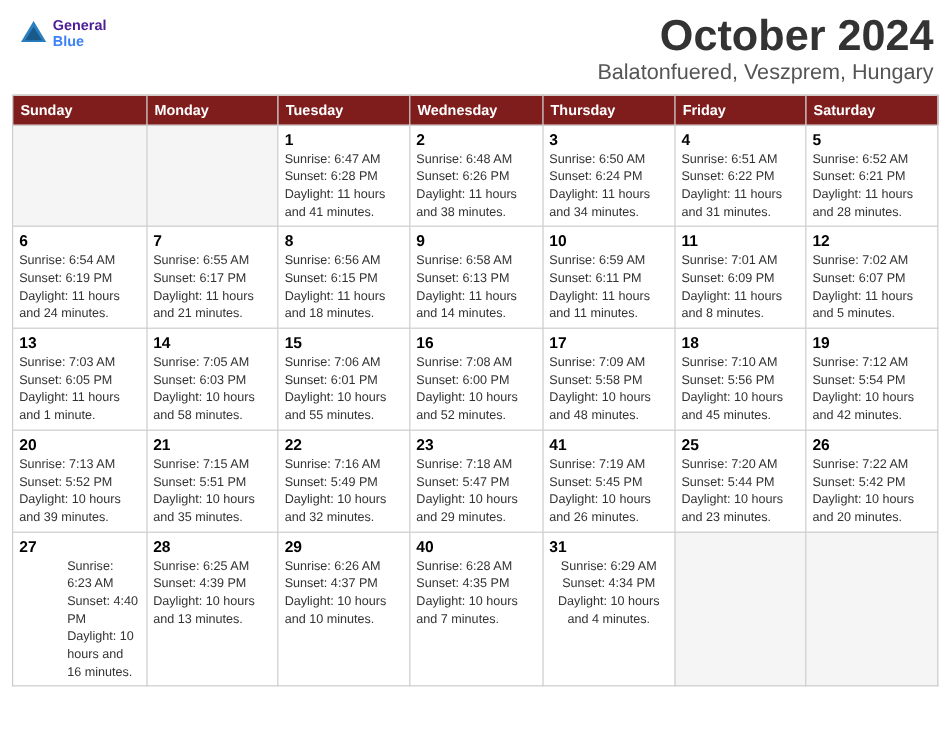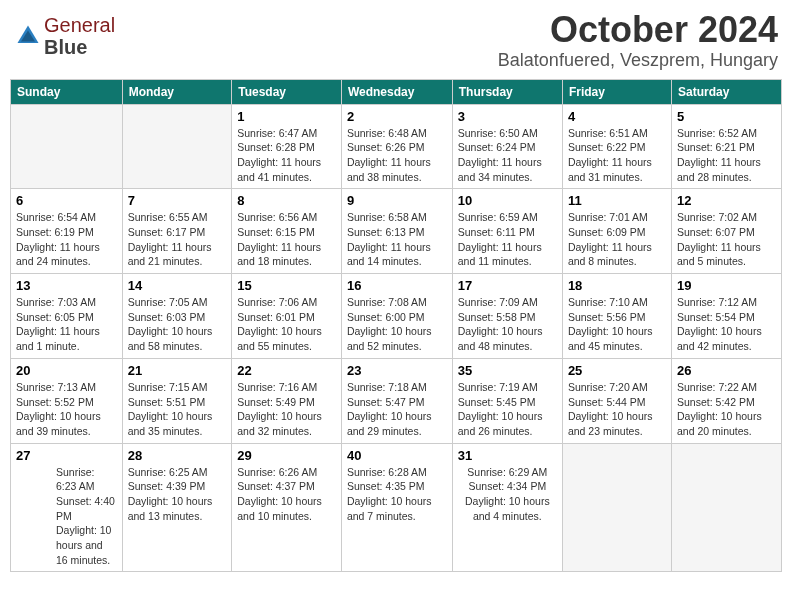--- a/index.html
+++ b/index.html
@@ -21,28 +21,28 @@
       display: flex;
       align-items: center;
       margin-top: 4px;
     }
     .logo-text {
       display: flex;
       flex-direction: column;
       line-height: 1.1;
     }
     .logo-general {
-      font-size: 20px;
-      font-weight: normal;
-      color: #7f1d1d;
+      font-size: 12px;
+      font-weight: bold;
+      color: #4c1d95;
     }
     .logo-blue {
-      font-size: 20px;
-      font-weight: bold;
-      color: #404040;
+      font-size: 12px;
+      font-weight: bold;
+      color: #3b82f6;
     }
     .logo-icon {
       width: 28px;
       height: 28px;
       margin-right: 2px;
     }
     .title-block {
       text-align: right;
     }
     .month-title {
@@ -54,21 +54,21 @@
     .subtitle {
       font-size: 18px;
       color: #555;
     }
     table {
       width: 100%;
       border-collapse: collapse;
       font-size: 11px;
     }
     th {
-      background-color: #0f766e;
+      background-color: #7f1d1d;
       color: #fff;
       text-align: left;
       padding: 5px 6px;
       font-size: 12px;
       font-weight: bold;
       border: 1px solid #ccc;
     }
     td {
       border: 1px solid #ccc;
       vertical-align: top;
@@ -266,21 +266,21 @@
 Sunset: 5:49 PM
 Daylight: 10 hours and 32 minutes.</div>
         </td>
         <td>
           <span class="day-num">23</span>
           <div class="day-info" style="white-space: pre-line;">Sunrise: 7:18 AM
 Sunset: 5:47 PM
 Daylight: 10 hours and 29 minutes.</div>
         </td>
         <td>
-          <span class="day-num">35</span>
+          <span class="day-num">41</span>
           <div class="day-info" style="white-space: pre-line;">Sunrise: 7:19 AM
 Sunset: 5:45 PM
 Daylight: 10 hours and 26 minutes.</div>
         </td>
         <td>
           <span class="day-num">25</span>
           <div class="day-info" style="white-space: pre-line;">Sunrise: 7:20 AM
 Sunset: 5:44 PM
 Daylight: 10 hours and 23 minutes.</div>
         </td>

